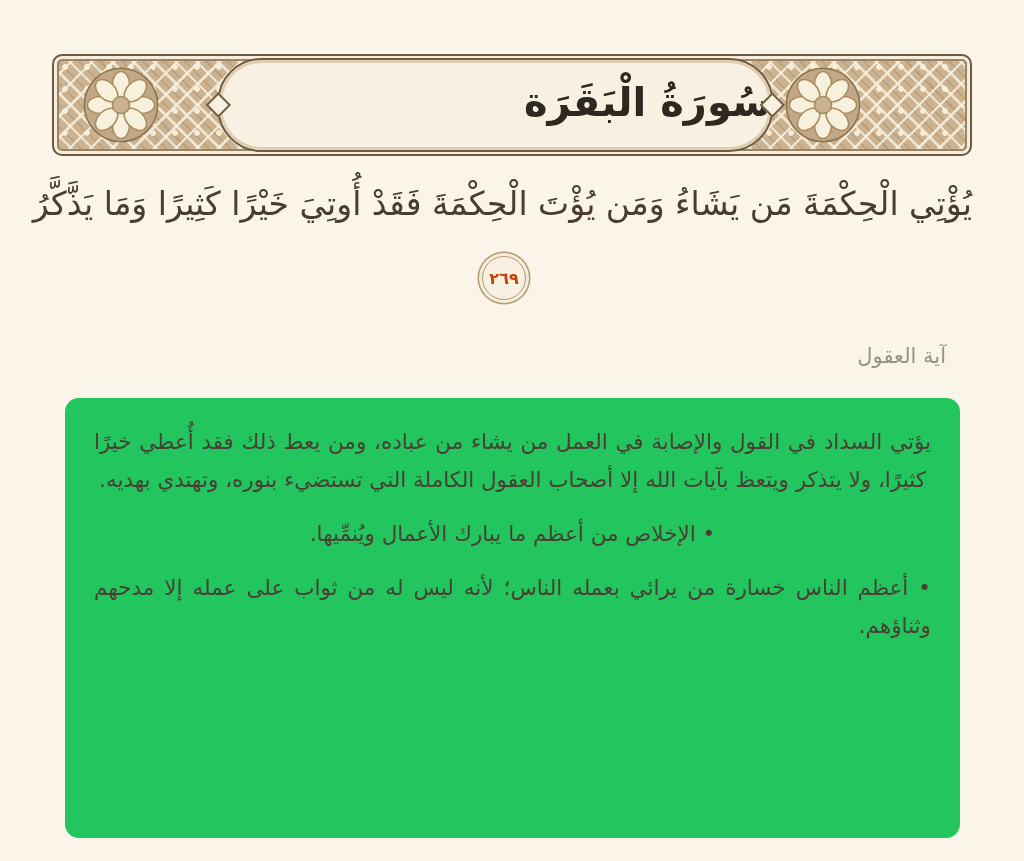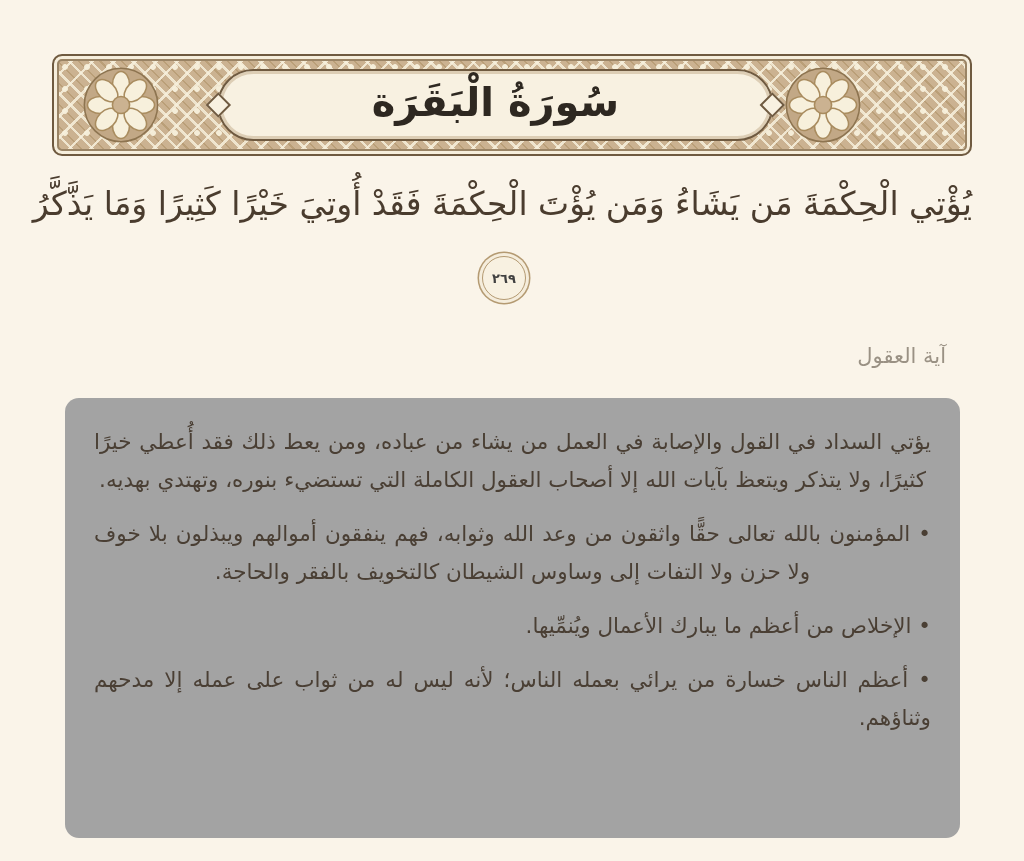--- a/index.html
+++ b/index.html
@@ -36,27 +36,27 @@
     width: 78px; height: 78px;
     transform: translateY(-50%);
   }
   .rosette.left  { left: 28px; }
   .rosette.right { right: 108px; }
 
   .cartouche {
     position: absolute;
     left: 50%; top: 50%;
     transform: translate(-53%, -50%);
-    width: 556px; height: 72px;
+    width: 556px; height: 94px;
     box-sizing: border-box;
     background: #F8F1E1;
     border: 2px solid #6F5A40;
     border-radius: 44px;
     box-shadow: inset 0 0 0 3px rgba(199,176,145,0.55);
-    display: flex; align-items: center; justify-content: center;
+    display: flex; align-items: center; justify-content: flex-end;
   }
   .cartouche::before, .cartouche::after {
     content: "";
     position: absolute;
     top: 50%;
     width: 14px; height: 14px;
     background: #F8F1E1;
     border: 2px solid #6F5A40;
     transform: translateY(-50%) rotate(45deg);
   }
@@ -87,21 +87,21 @@
     align-items: center;
     justify-content: center;
     width: 42px; height: 42px;
     margin-inline-start: 16px;
     border-radius: 50%;
     border: 1.5px solid #B49A72;
     box-shadow: 0 0 0 3px #F5EDDC, 0 0 0 4.5px #B49A72;
     vertical-align: middle;
     background: #F8F1E1;
   }
-  .ayah-num { font-size: 13px; font-weight: bold; color: #404040; line-height: 1; padding-top: 2px; }
+  .ayah-num { font-size: 16px; font-weight: bold; color: #c2410c; line-height: 1; padding-top: 2px; }
 
   
   .section-label {
     position: absolute;
     left: 65px; top: 344px;
     width: 895px;
     box-sizing: border-box;
     padding-left: 14px;  
     direction: rtl;
     text-align: left;
@@ -109,21 +109,21 @@
     color: #9A9184;
   }
   .section-label { text-align: right; padding-right: 14px; }
 
   
   .panel {
     position: absolute;
     left: 65px; top: 398px;
     width: 895px; height: 440px;
     box-sizing: border-box;
-    background: #a3a3a3;
+    background: #22c55e;
     border-radius: 14px;
     padding: 25px 29px;
     direction: rtl;
   }
   .panel p {
     margin: 0 0 16px 0;
     font-size: 21.5px;
     line-height: 38px;
     color: #4A3F34;
     text-align: justify;
@@ -179,18 +179,17 @@
       <span class="ayah-badge">
         <span class="ayah-num">٢٦٩</span>
       </span>
     </div>
   </div>
 
   <div class="section-label">آية العقول</div>
 
   <div class="panel">
     <p>يؤتي السداد في القول والإصابة في العمل من يشاء من عباده، ومن يعط ذلك فقد أُعطي خيرًا كثيرًا، ولا يتذكر ويتعظ بآيات الله إلا أصحاب العقول الكاملة التي تستضيء بنوره، وتهتدي بهديه.</p>
-    <p>• المؤمنون بالله تعالى حقًّا واثقون من وعد الله وثوابه، فهم ينفقون أموالهم ويبذلون بلا خوف ولا حزن ولا التفات إلى وساوس الشيطان كالتخويف بالفقر والحاجة.</p>
     <p>• الإخلاص من أعظم ما يبارك الأعمال ويُنمِّيها.</p>
     <p>• أعظم الناس خسارة من يرائي بعمله الناس؛ لأنه ليس له من ثواب على عمله إلا مدحهم وثناؤهم.</p>
   </div>
 
 </div>
 
 </body></html>

